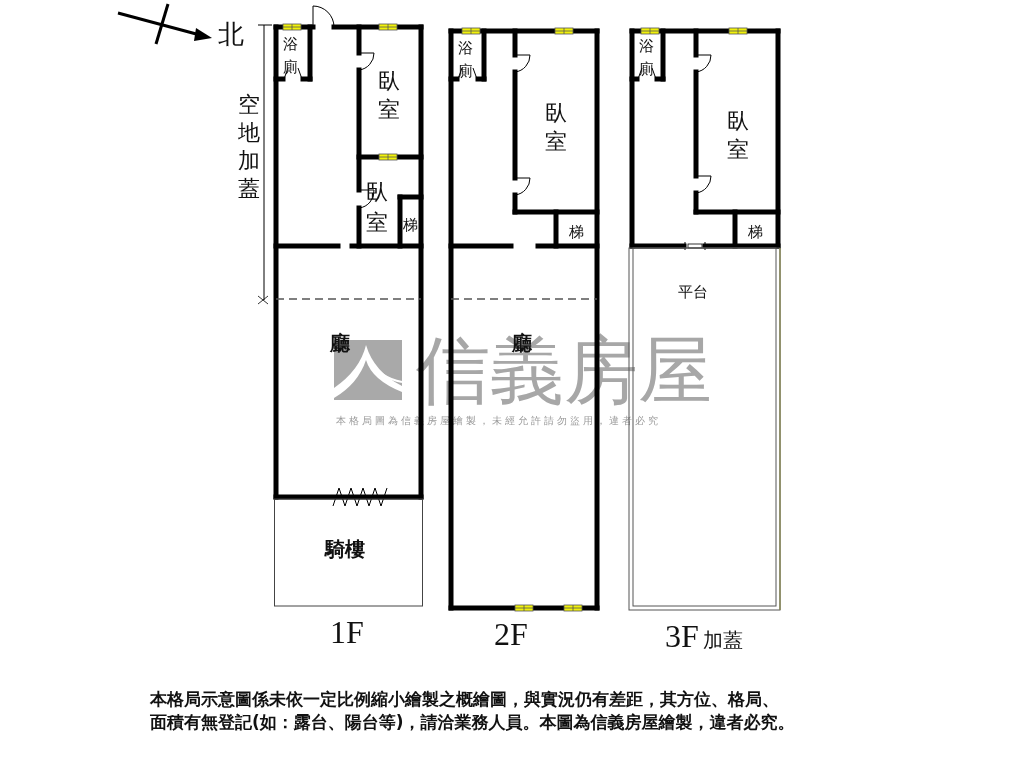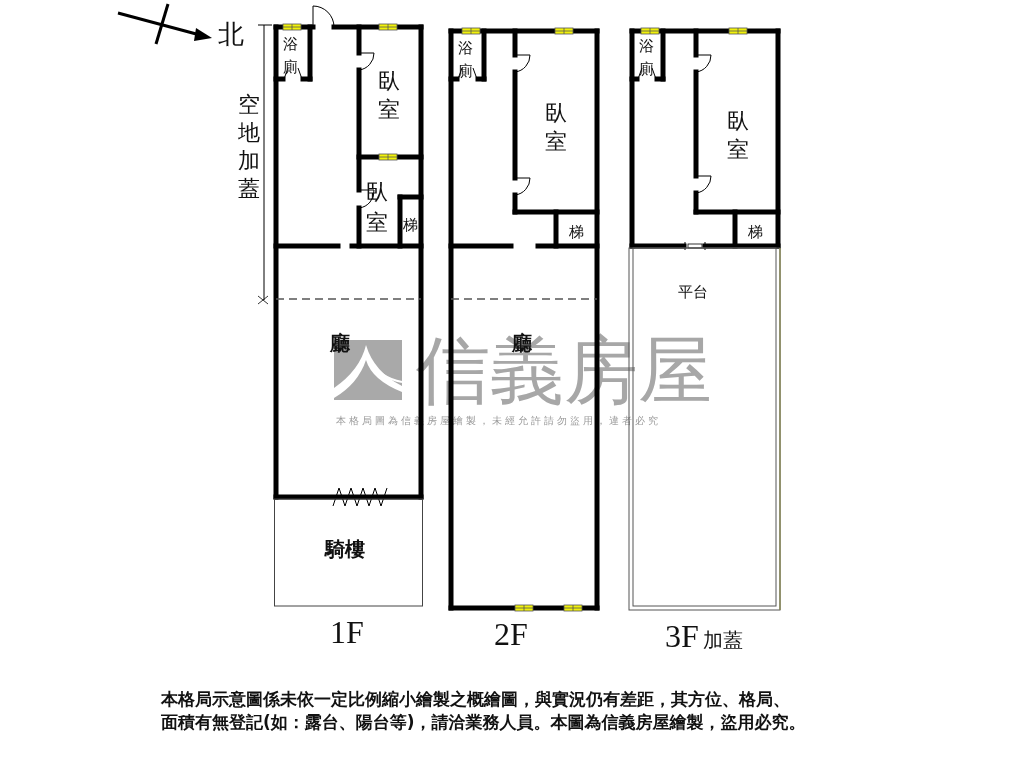--- a/index.html
+++ b/index.html
@@ -5,21 +5,21 @@
   html, body { margin:0; padding:0; background:#ffffff; }
   body { width:1024px; height:768px; position:relative; overflow:hidden;
          font-family: "DejaVu Serif", "Liberation Serif", serif; }
   svg { position:absolute; left:0; top:0; }
   .lbl { font-family: "DejaVu Serif", "Liberation Serif", serif; fill:#111; }
   .floor { font-family: "Liberation Serif", "DejaVu Serif", serif; fill:#111; }
   .wm-big { font-family: "DejaVu Sans", "Liberation Sans", sans-serif; fill:#a7a7a7; font-size:74px; }
   .wm-small { font-family: "DejaVu Sans", "Liberation Sans", sans-serif; fill:#9a9a9a; font-size:10px; letter-spacing:3px; }
   .disclaimer { position:absolute; left:150px; top:688px; width:760px;
                 font-family: "DejaVu Sans", "Liberation Sans", sans-serif; font-size:17px;
-                line-height:23px; color:#111; font-weight:bold;margin-left:11px; }
+                line-height:23px; color:#111; font-weight:bold; }
   .disclaimer div { white-space:nowrap; }
 </style>
 </head>
 <body>
 
 <svg width="1024" height="768" viewBox="0 0 1024 768">
   <defs>
     <g id="win-h">
       <rect x="0" y="-3" width="18" height="6" fill="#f2f20a" stroke="#555" stroke-width="0.8"></rect>
       <line x1="9" y1="-3" x2="9" y2="3" stroke="#555" stroke-width="0.8"></line>
@@ -187,14 +187,14 @@
     <text class="lbl" x="727" y="157" font-size="22">室</text>
     <text class="lbl" x="748" y="237" font-size="15">梯</text>
     <text class="lbl" x="678" y="297" font-size="15">平台</text>
     <text class="floor" x="665" y="647" font-size="32">3F</text>
     <text class="lbl" x="703" y="647" font-size="20">加蓋</text>
   </g>
 </svg>
 
 <div class="disclaimer">
   <div>本格局示意圖係未依一定比例縮小繪製之概繪圖，與實況仍有差距，其方位、格局、</div>
-  <div>面積有無登記(如：露台、陽台等)，請洽業務人員。本圖為信義房屋繪製，盜用必究。</div>
+  <div>面積有無登記(如：露台、陽台等)，請洽業務人員。本圖為信義房屋繪製，違者必究。</div>
 </div>
 
 </body></html>

